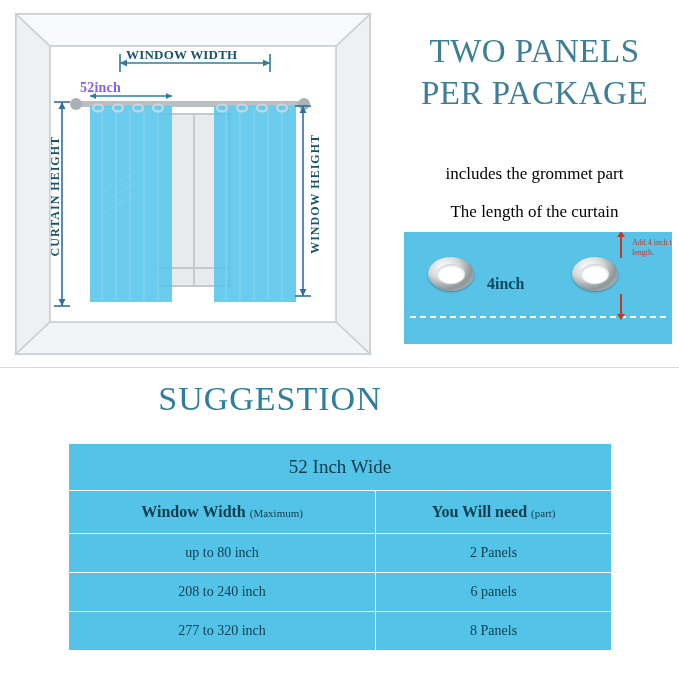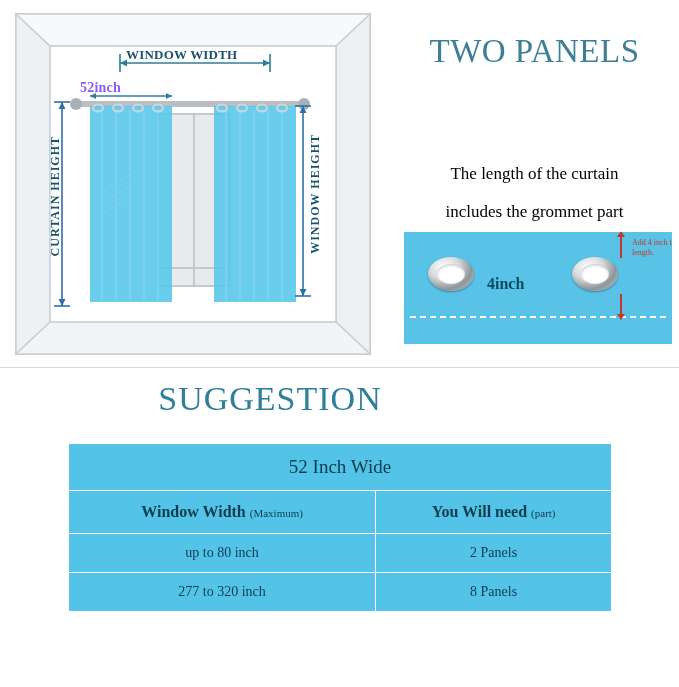--- a/index.html
+++ b/index.html
@@ -309,25 +309,26 @@
     </svg>
 
     <div class="lbl lbl-window-width">WINDOW WIDTH</div>
     <div class="lbl lbl-52inch">52inch</div>
     <div class="lbl lbl-curtain-height">CURTAIN HEIGHT</div>
     <div class="lbl lbl-window-height">WINDOW HEIGHT</div>
   </div>
 
   <div class="headline">
     <div class="l1">TWO PANELS</div>
+    <div class="l2">PER PACKAGE</div>
   </div>
 
   <div class="subtext">
+    <div>includes the grommet  part</div>
     <div>The length of the curtain</div>
-    <div>includes the grommet  part</div>
   </div>
 
   <div class="grommet-box">
     <div class="grommet g1"></div>
     <div class="grommet g2"></div>
     <div class="dashline"></div>
     <div class="arrow-up"></div>
     <div class="arrow-down"></div>
     <div class="add4-text">Add 4 inch to your measured length.</div>
   </div>
@@ -351,17 +352,21 @@
       <td>
         <span>You Will need</span>
         <span class="small">(part)</span>
       </td>
     </tr>
     <tr class="row-data">
       <td>up to 80 inch</td>
       <td>2 Panels</td>
     </tr>
     <tr class="row-data">
+      <td>208 to 240 inch</td>
+      <td>6 panels</td>
+    </tr>
+    <tr class="row-data">
       <td>277 to 320 inch</td>
       <td>8 Panels</td>
     </tr>
   </tbody>
 </table>
 
 </body></html>

